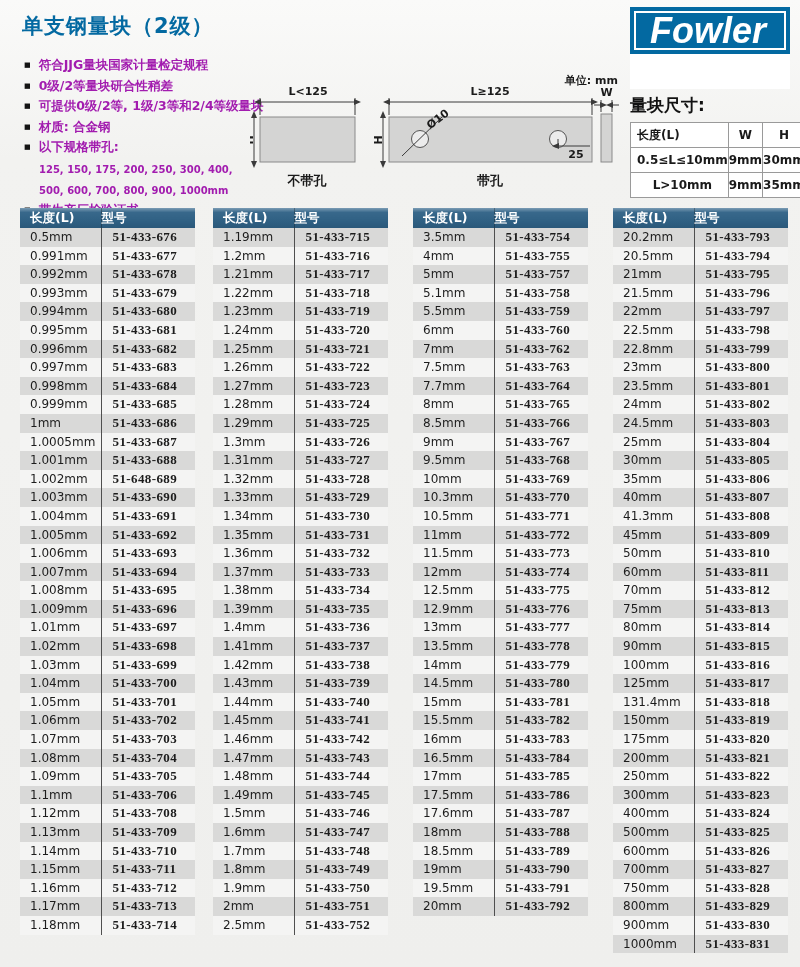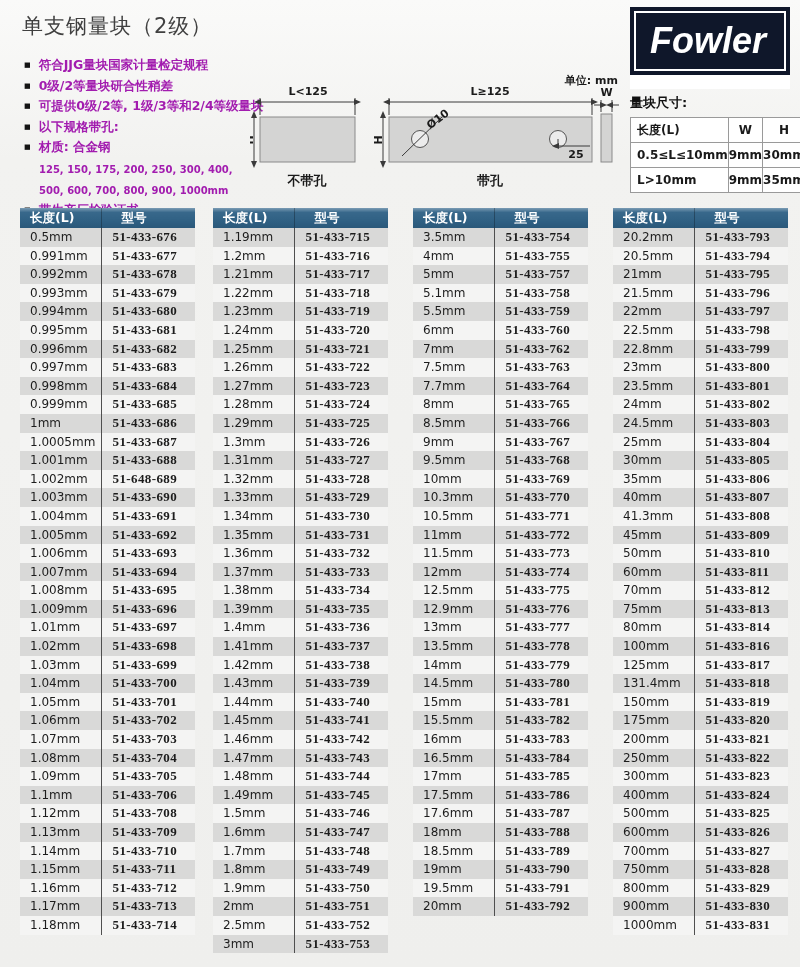--- a/index.html
+++ b/index.html
@@ -4,23 +4,23 @@
 <style>
   html,body{margin:0;padding:0}
   body{
     width:800px;height:967px;position:relative;overflow:hidden;
     background:linear-gradient(180deg,#fafaf9 0,#f2f2f0 160px,#efefed 100%);
     font-family:"DejaVu Sans","Liberation Sans",sans-serif;color:#111;
   }
   .page{position:absolute;inset:0}
 
   
-  .title{position:absolute;left:22px;top:12px;font-size:21px;font-weight:normal;letter-spacing:1px;color:#404040}
+  .title{position:absolute;left:22px;top:12px;font-size:21px;font-weight:bold;letter-spacing:1px;color:#0369a1}
   .logo-card{position:absolute;left:630px;top:7px;width:160px;height:82px;background:#fff}
-  .logo{position:absolute;left:630px;top:7px;width:160px;height:68px;background:#0f172a;display:flex;align-items:center;justify-content:center}
+  .logo{position:absolute;left:630px;top:7px;width:160px;height:47px;background:#0369a1;display:flex;align-items:center;justify-content:center}
   .logo-frame{position:absolute;inset:4px;border:2px solid #fff;pointer-events:none}
   .logo-text{font-family:"Liberation Sans","DejaVu Sans",sans-serif;font-style:italic;font-weight:bold;font-size:36px;color:#fff;line-height:1;padding-right:4px}
 
   
   .features{position:absolute;left:24px;top:57px;width:290px;margin:0;padding:0;list-style:none;font-size:12.5px;font-weight:bold;color:#a21caf}
   .features li{margin:0 0 4.5px 0;line-height:16px;white-space:nowrap}
   .features li.bullet::before{content:"■";font-size:7px;vertical-align:2px;margin-right:8px;color:#141414}
   .features li.cont{margin-left:15px;font-size:10px;line-height:19px;margin-bottom:2px}
 
   
@@ -28,37 +28,37 @@
   .diagram text{font-family:"DejaVu Sans","Liberation Sans",sans-serif;fill:#1a1a1a}
   .dimtxt{font-size:11px;font-weight:bold}
   .captxt{font-size:13px;font-weight:bold}
   .unittxt{font-size:11px;font-weight:bold}
   .blk{fill:#d4d4d3;stroke:#8a8a8a;stroke-width:1}
   .dim{stroke:#3a3a3a;stroke-width:1;fill:none}
   .arr{fill:#3a3a3a}
 
   
   .size-wrap{position:absolute;left:630px;top:94px;width:160px}
-  .size-label{font-size:13px;font-weight:bold;margin-bottom:5px}
+  .size-label{font-size:17px;font-weight:bold;margin-bottom:5px}
   .size-table{border-collapse:collapse;background:#fff;width:158px}
-  .size-table td,.size-table th{border:1px solid #9a9a9a;font-size:12px;font-weight:bold;color:#1a1a1a;height:24px;padding:0 0 0 6px;text-align:left}
+  .size-table td,.size-table th{border:1px solid #9a9a9a;font-size:12px;font-weight:bold;color:#1a1a1a;height:24px;padding:0 0 0 6px;text-align:center}
   .size-table th{text-align:left}
   .size-table .c-w,.size-table .c-h{text-align:center;padding:0}
   .size-table col.cl{width:76px}.size-table col.cw{width:37px}.size-table col.ch{width:45px}
 
   
   .ptable-wrap{position:absolute;top:208px;width:175px}
   .tw0{left:20px}.tw1{left:213px}.tw2{left:413px}.tw3{left:613px}
   table.ptable{border-collapse:collapse;table-layout:fixed;width:175px}
   table.ptable col.c-len{width:81px}
   table.ptable col.c-mod{width:94px}
   table.ptable thead th{
     height:20px;background:linear-gradient(180deg,#7b9cb4 0,#38688b 22%,#2e5f82 70%,#2a5879 100%);
     color:#fff;font-size:12.5px;font-weight:bold;text-align:left;padding:0 0 0 10px;line-height:20px}
-  table.ptable thead th.model-h{border-left:1px solid rgba(0,0,0,.28);padding-left:20px}
+  table.ptable thead th.model-h{border-left:1px solid rgba(0,0,0,.28);padding-left:0}
   table.ptable tbody td{height:18.6px;line-height:18.6px;padding:0 0 0 10px;font-size:12px;color:#1c1c1c;overflow:hidden;white-space:nowrap}
   table.ptable tbody td.model{
     font-family:"Liberation Serif","DejaVu Serif",serif;font-weight:bold;font-size:13px;
     letter-spacing:.4px;border-left:1px solid #4f4f4f;padding-left:11px}
   table.ptable tbody tr:nth-child(odd) td{background:#d9d9d8}
   table.ptable tbody tr:nth-child(even) td{background:#f4f4f3}
 </style>
 </head>
 <body>
 
@@ -69,22 +69,22 @@
   <div class="logo-card"></div>
   <div class="logo">
     <div class="logo-frame"></div>
     <span class="logo-text">Fowler</span>
   </div>
 
   <ul class="features">
     <li class="bullet"><span>符合JJG量块国家计量检定规程</span></li>
     <li class="bullet"><span>0级/2等量块研合性稍差</span></li>
     <li class="bullet"><span>可提供0级/2等, 1级/3等和2/4等级量块</span></li>
+    <li class="bullet"><span>材质: 合金钢</span></li>
     <li class="bullet"><span>以下规格带孔:</span></li>
-    <li class="bullet"><span>材质: 合金钢</span></li>
     <li class="cont"><span>125, 150, 175, 200, 250, 300, 400,</span></li>
     <li class="cont"><span>500, 600, 700, 800, 900, 1000mm</span></li>
     <li class="bullet"><span>带生产厂检验证书</span></li>
   </ul>
 
   <svg class="diagram" viewBox="0 0 396 130" xmlns="http://www.w3.org/2000/svg">
     <defs>
       <marker id="aL" markerWidth="7" markerHeight="6" refX="6" refY="3" orient="auto">
           <path d="M7,0 L0,3 L7,6 Z" class="arr"></path>
         </marker>
@@ -482,24 +482,20 @@
             <td class="model">51-433-750</td>
           </tr>
           <tr>
             <td class="len">2mm</td>
             <td class="model">51-433-751</td>
           </tr>
           <tr>
             <td class="len">2.5mm</td>
             <td class="model">51-433-752</td>
           </tr>
-          <tr>
-            <td class="len">3mm</td>
-            <td class="model">51-433-753</td>
-          </tr>
         </tbody>
     </table>
   </div>
   <div class="ptable-wrap tw2">
     <table class="ptable">
       <colgroup>
           <col class="c-len">
           <col class="c-mod">
         </colgroup>
       <thead>
@@ -755,20 +751,24 @@
           </tr>
           <tr>
             <td class="len">75mm</td>
             <td class="model">51-433-813</td>
           </tr>
           <tr>
             <td class="len">80mm</td>
             <td class="model">51-433-814</td>
           </tr>
           <tr>
+            <td class="len">90mm</td>
+            <td class="model">51-433-815</td>
+          </tr>
+          <tr>
             <td class="len">100mm</td>
             <td class="model">51-433-816</td>
           </tr>
           <tr>
             <td class="len">125mm</td>
             <td class="model">51-433-817</td>
           </tr>
           <tr>
             <td class="len">131.4mm</td>
             <td class="model">51-433-818</td>

